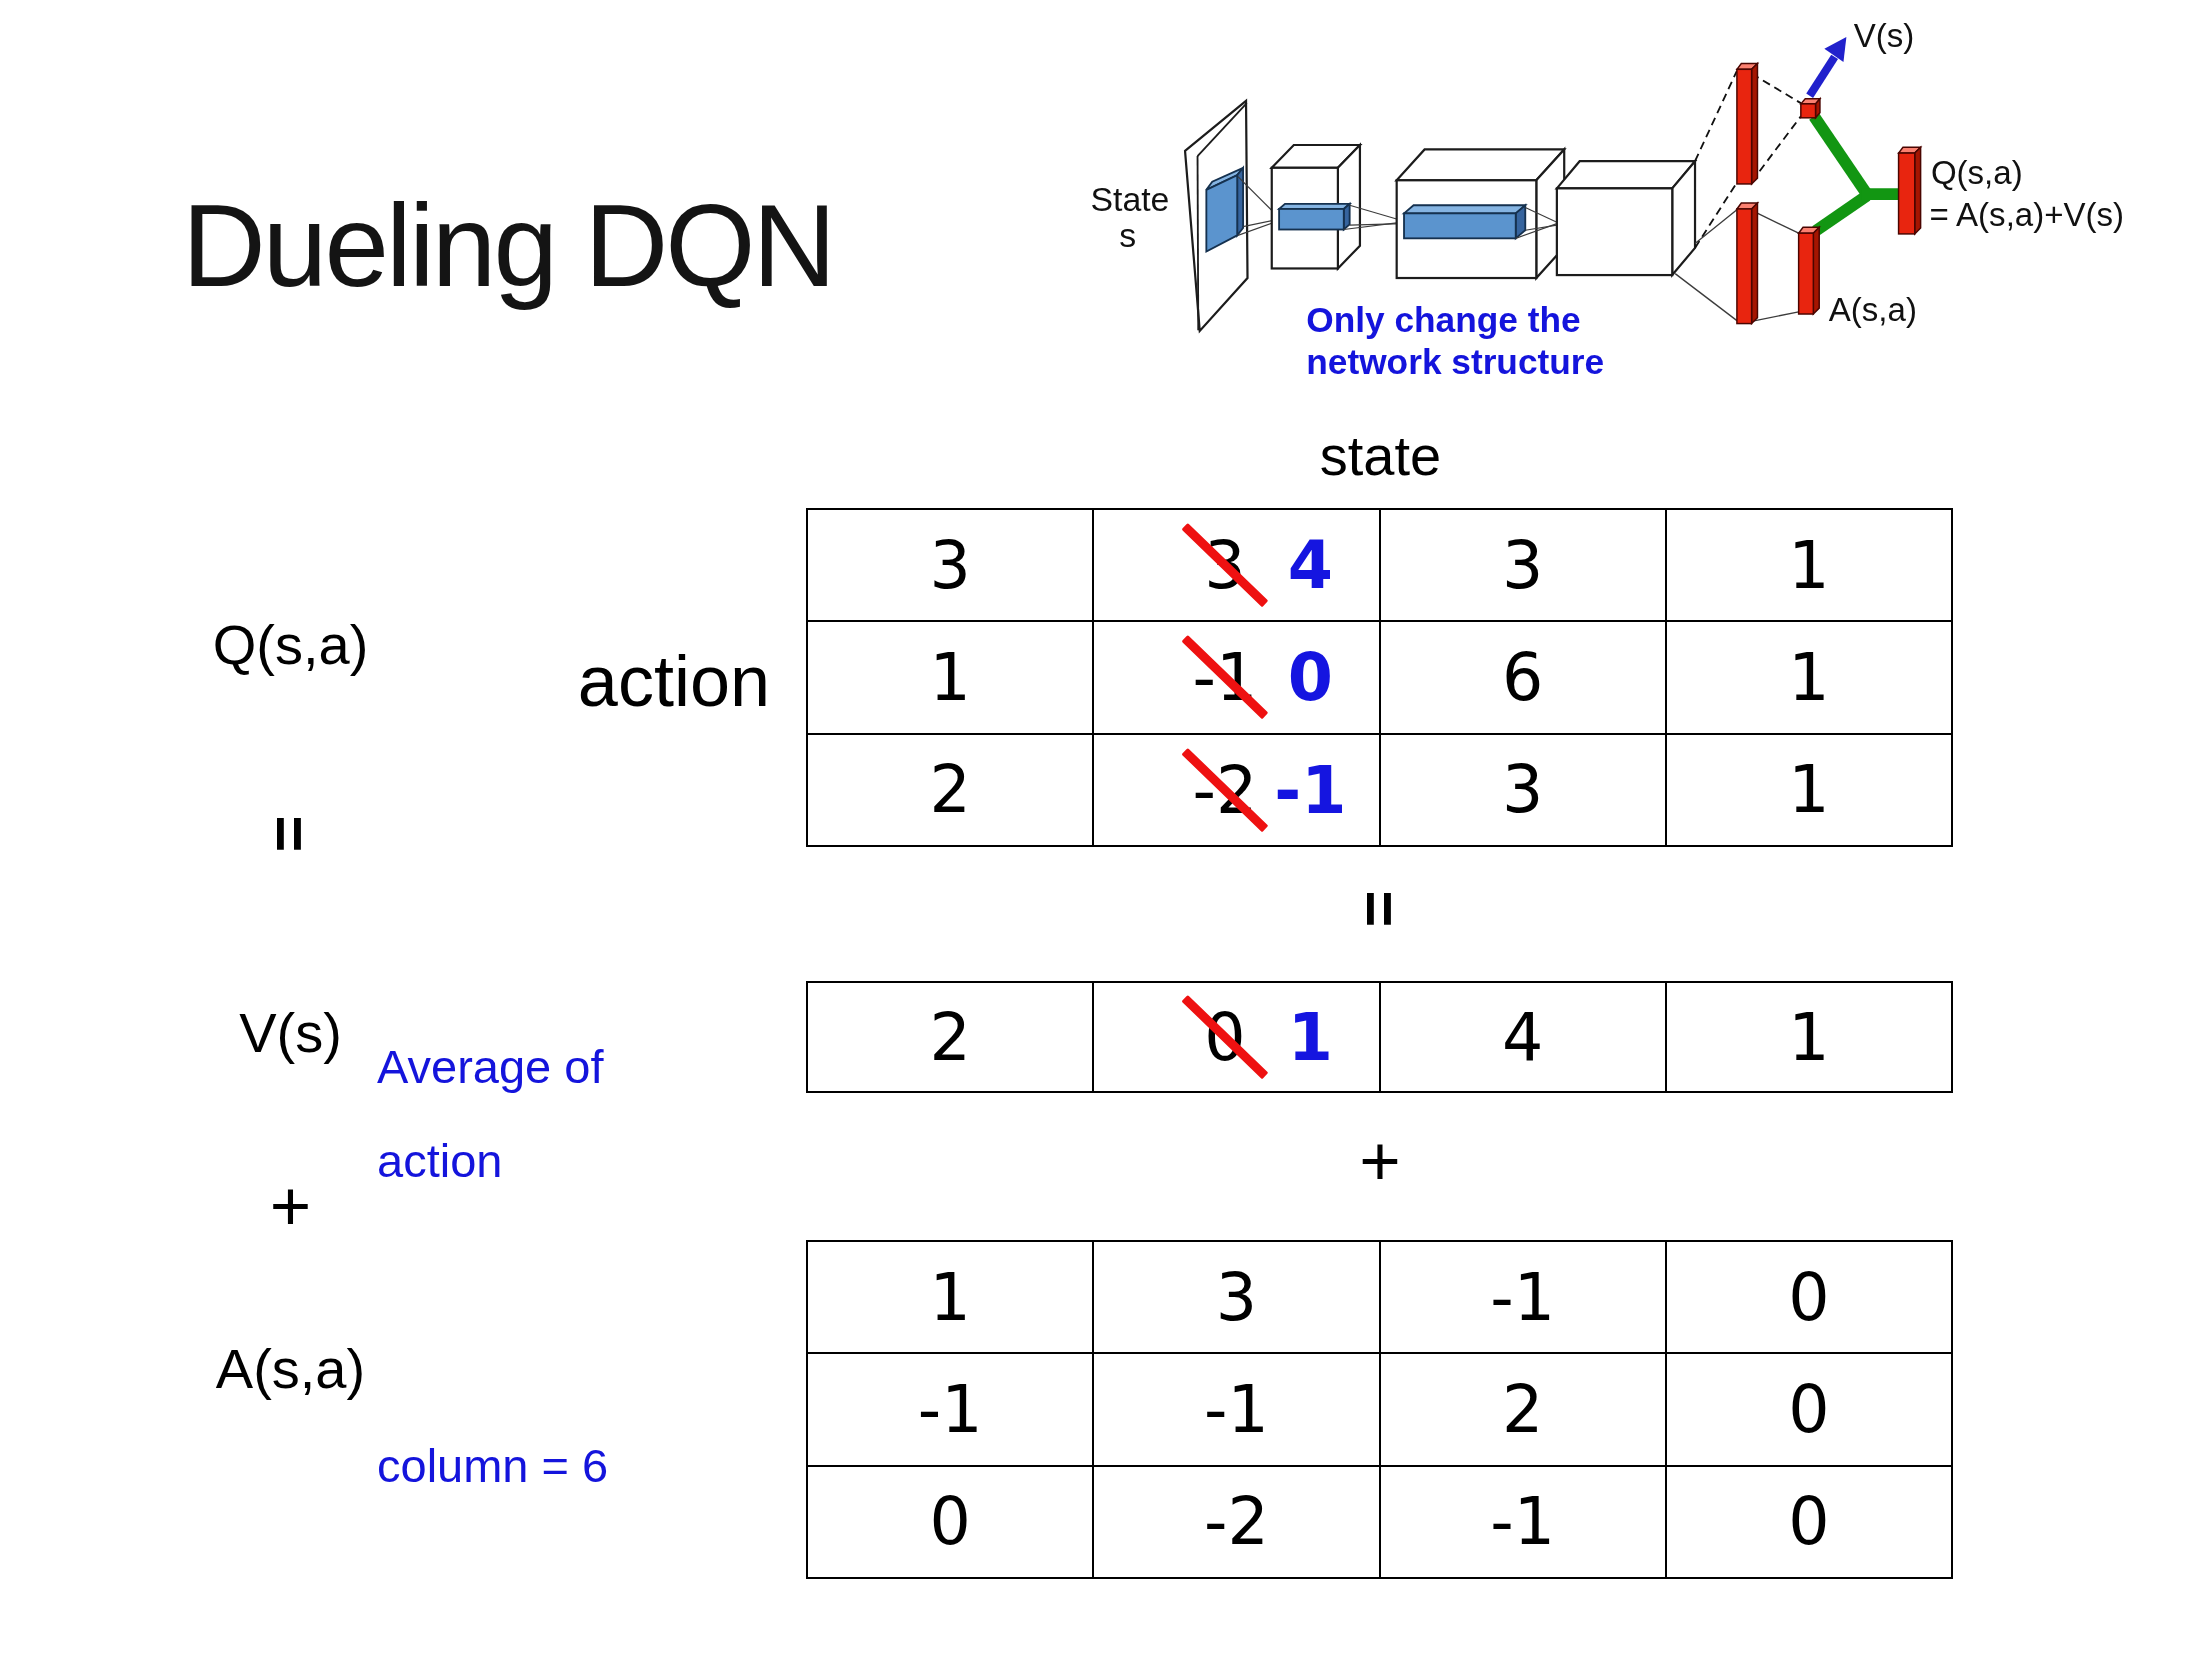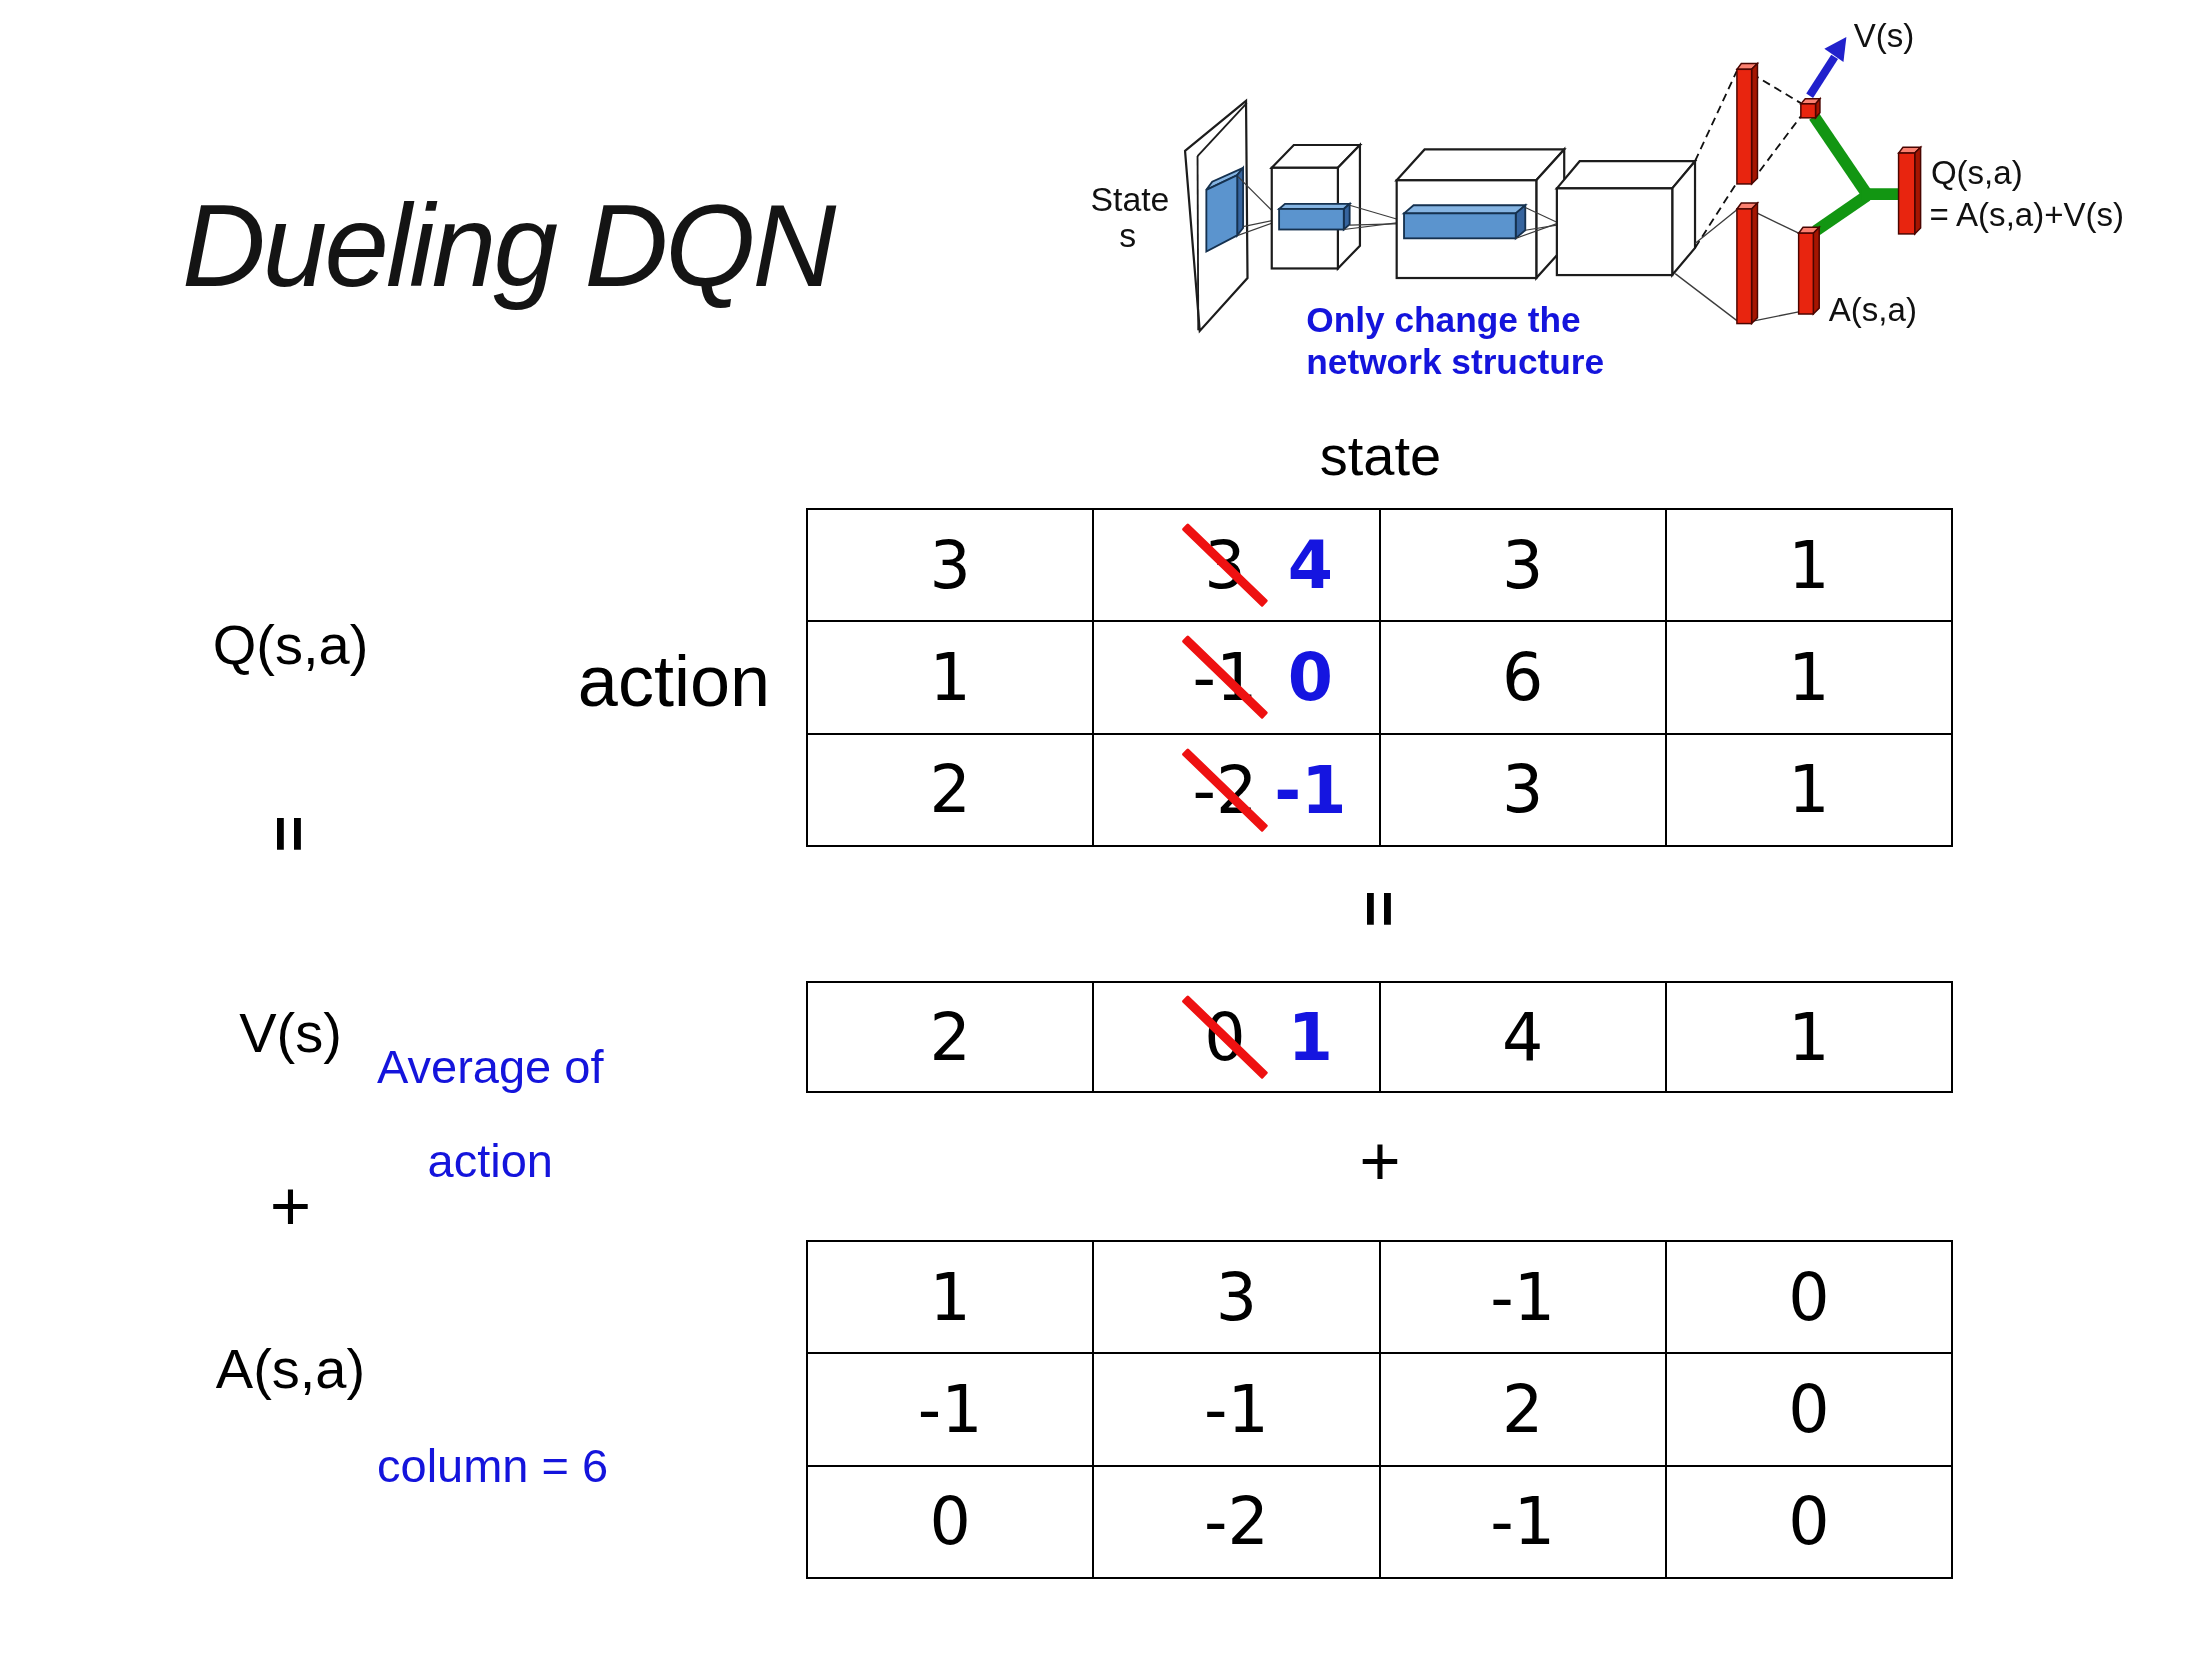--- a/index.html
+++ b/index.html
@@ -1,26 +1,26 @@
 <!DOCTYPE html>
 <html style="font-size:11.8px"><head>
 <meta charset="utf-8">
 <style>
   html,body{margin:0;padding:0;background:#ffffff;}
   body{width:2205px;height:1654px;position:relative;overflow:hidden;
        font-family:"Liberation Sans",sans-serif;color:#000;}
   .abs{position:absolute;}
   .title{left:182px;top:184px;font-size:116px;line-height:1.08;letter-spacing:-2.9px;
-         color:#141414;font-weight:400;white-space:nowrap;font-style:italic;}
+         color:#141414;font-weight:400;white-space:nowrap;}
   
   .rail{left:136px;width:309px;text-align:center;font-size:56px;white-space:nowrap;}
   .railwide{left:118px;width:345px;text-align:center;font-size:56px;white-space:nowrap;}
   .sym{font-size:71px;font-weight:500;}
   .rot90{display:inline-block;transform:rotate(90deg);font-weight:600;}
-  .bluenote{color:var(--note-blue);font-size:47px;white-space:nowrap;text-align:center;}
+  .bluenote{color:var(--note-blue);font-size:47px;white-space:nowrap;}
   .actionlbl{left:476px;width:294px;text-align:right;font-size:72px;}
   .statelbl{left:1160px;width:441px;text-align:center;font-size:56px;}
   .midsym{left:1233px;width:294px;text-align:center;}
   
   .matrix{border:2.9px solid #000;background:#fff;display:flex;flex-direction:column;
           box-sizing:border-box;}
   .mrow{flex:1;display:flex;}
   .mrow + .mrow{border-top:2.9px solid #000;}
   .mcell{flex:1;position:relative;display:flex;align-items:center;justify-content:center;
          font-family:"DejaVu Sans",sans-serif;font-size:65px;}

